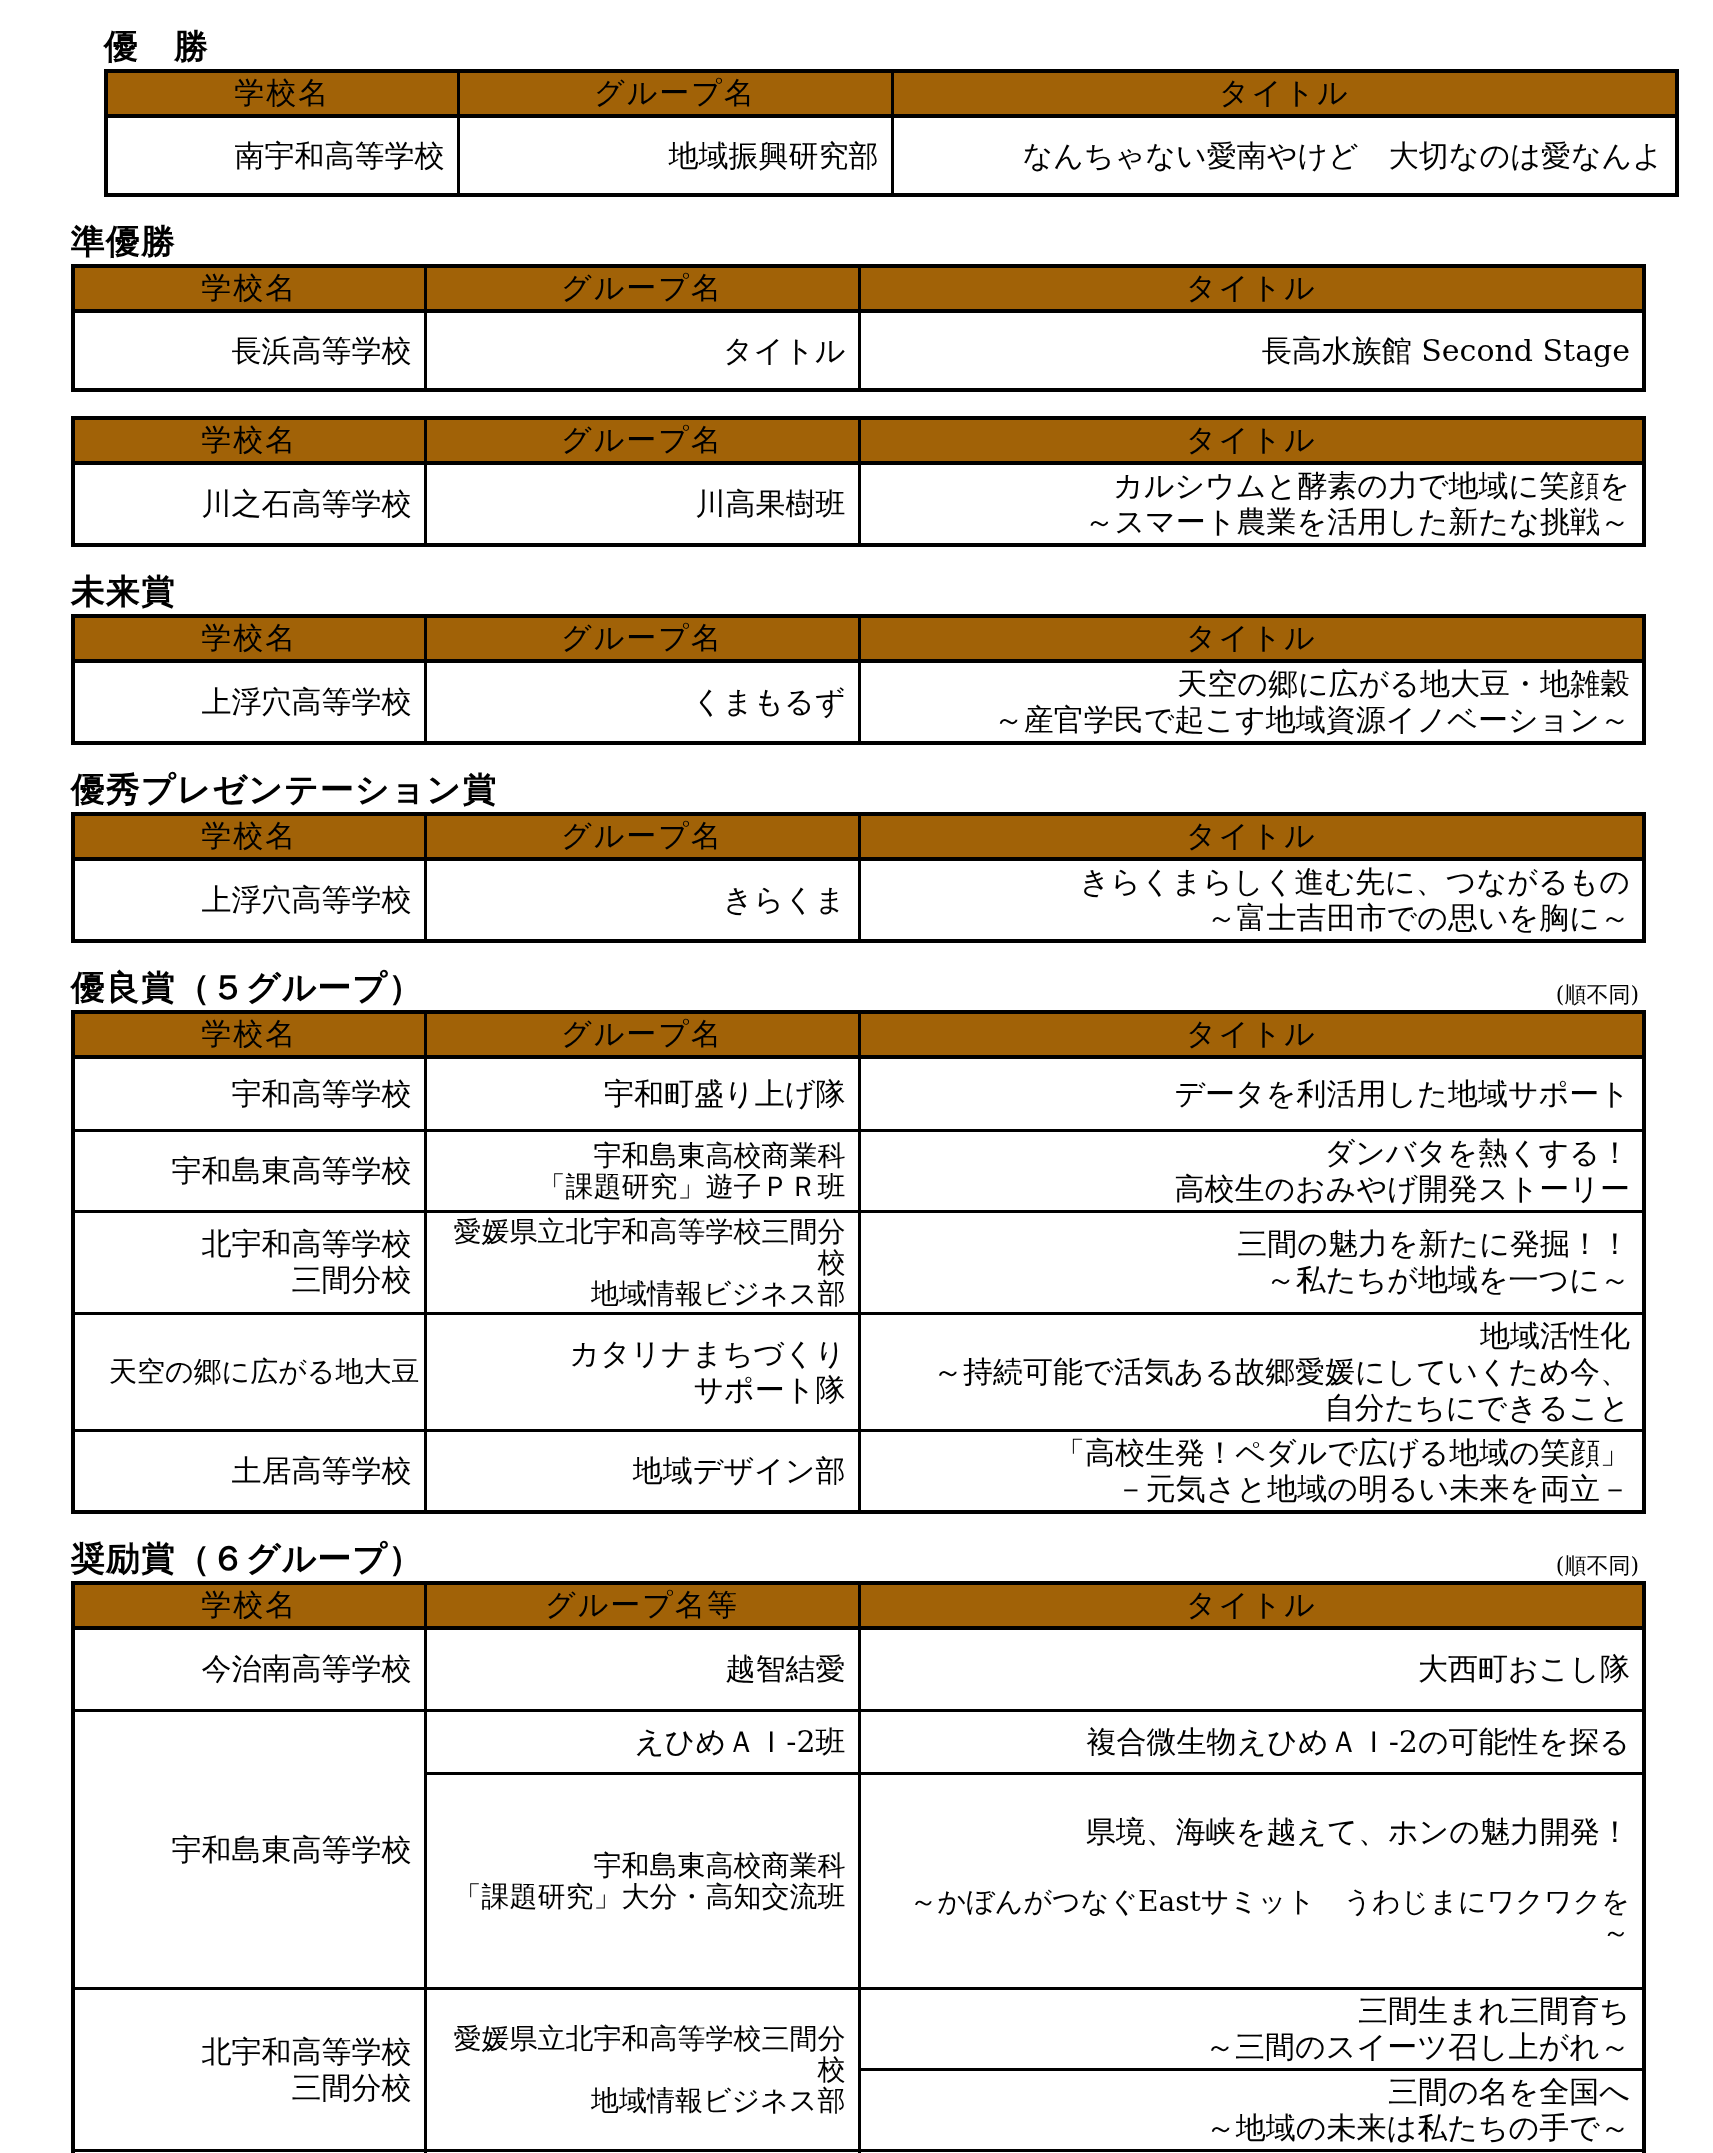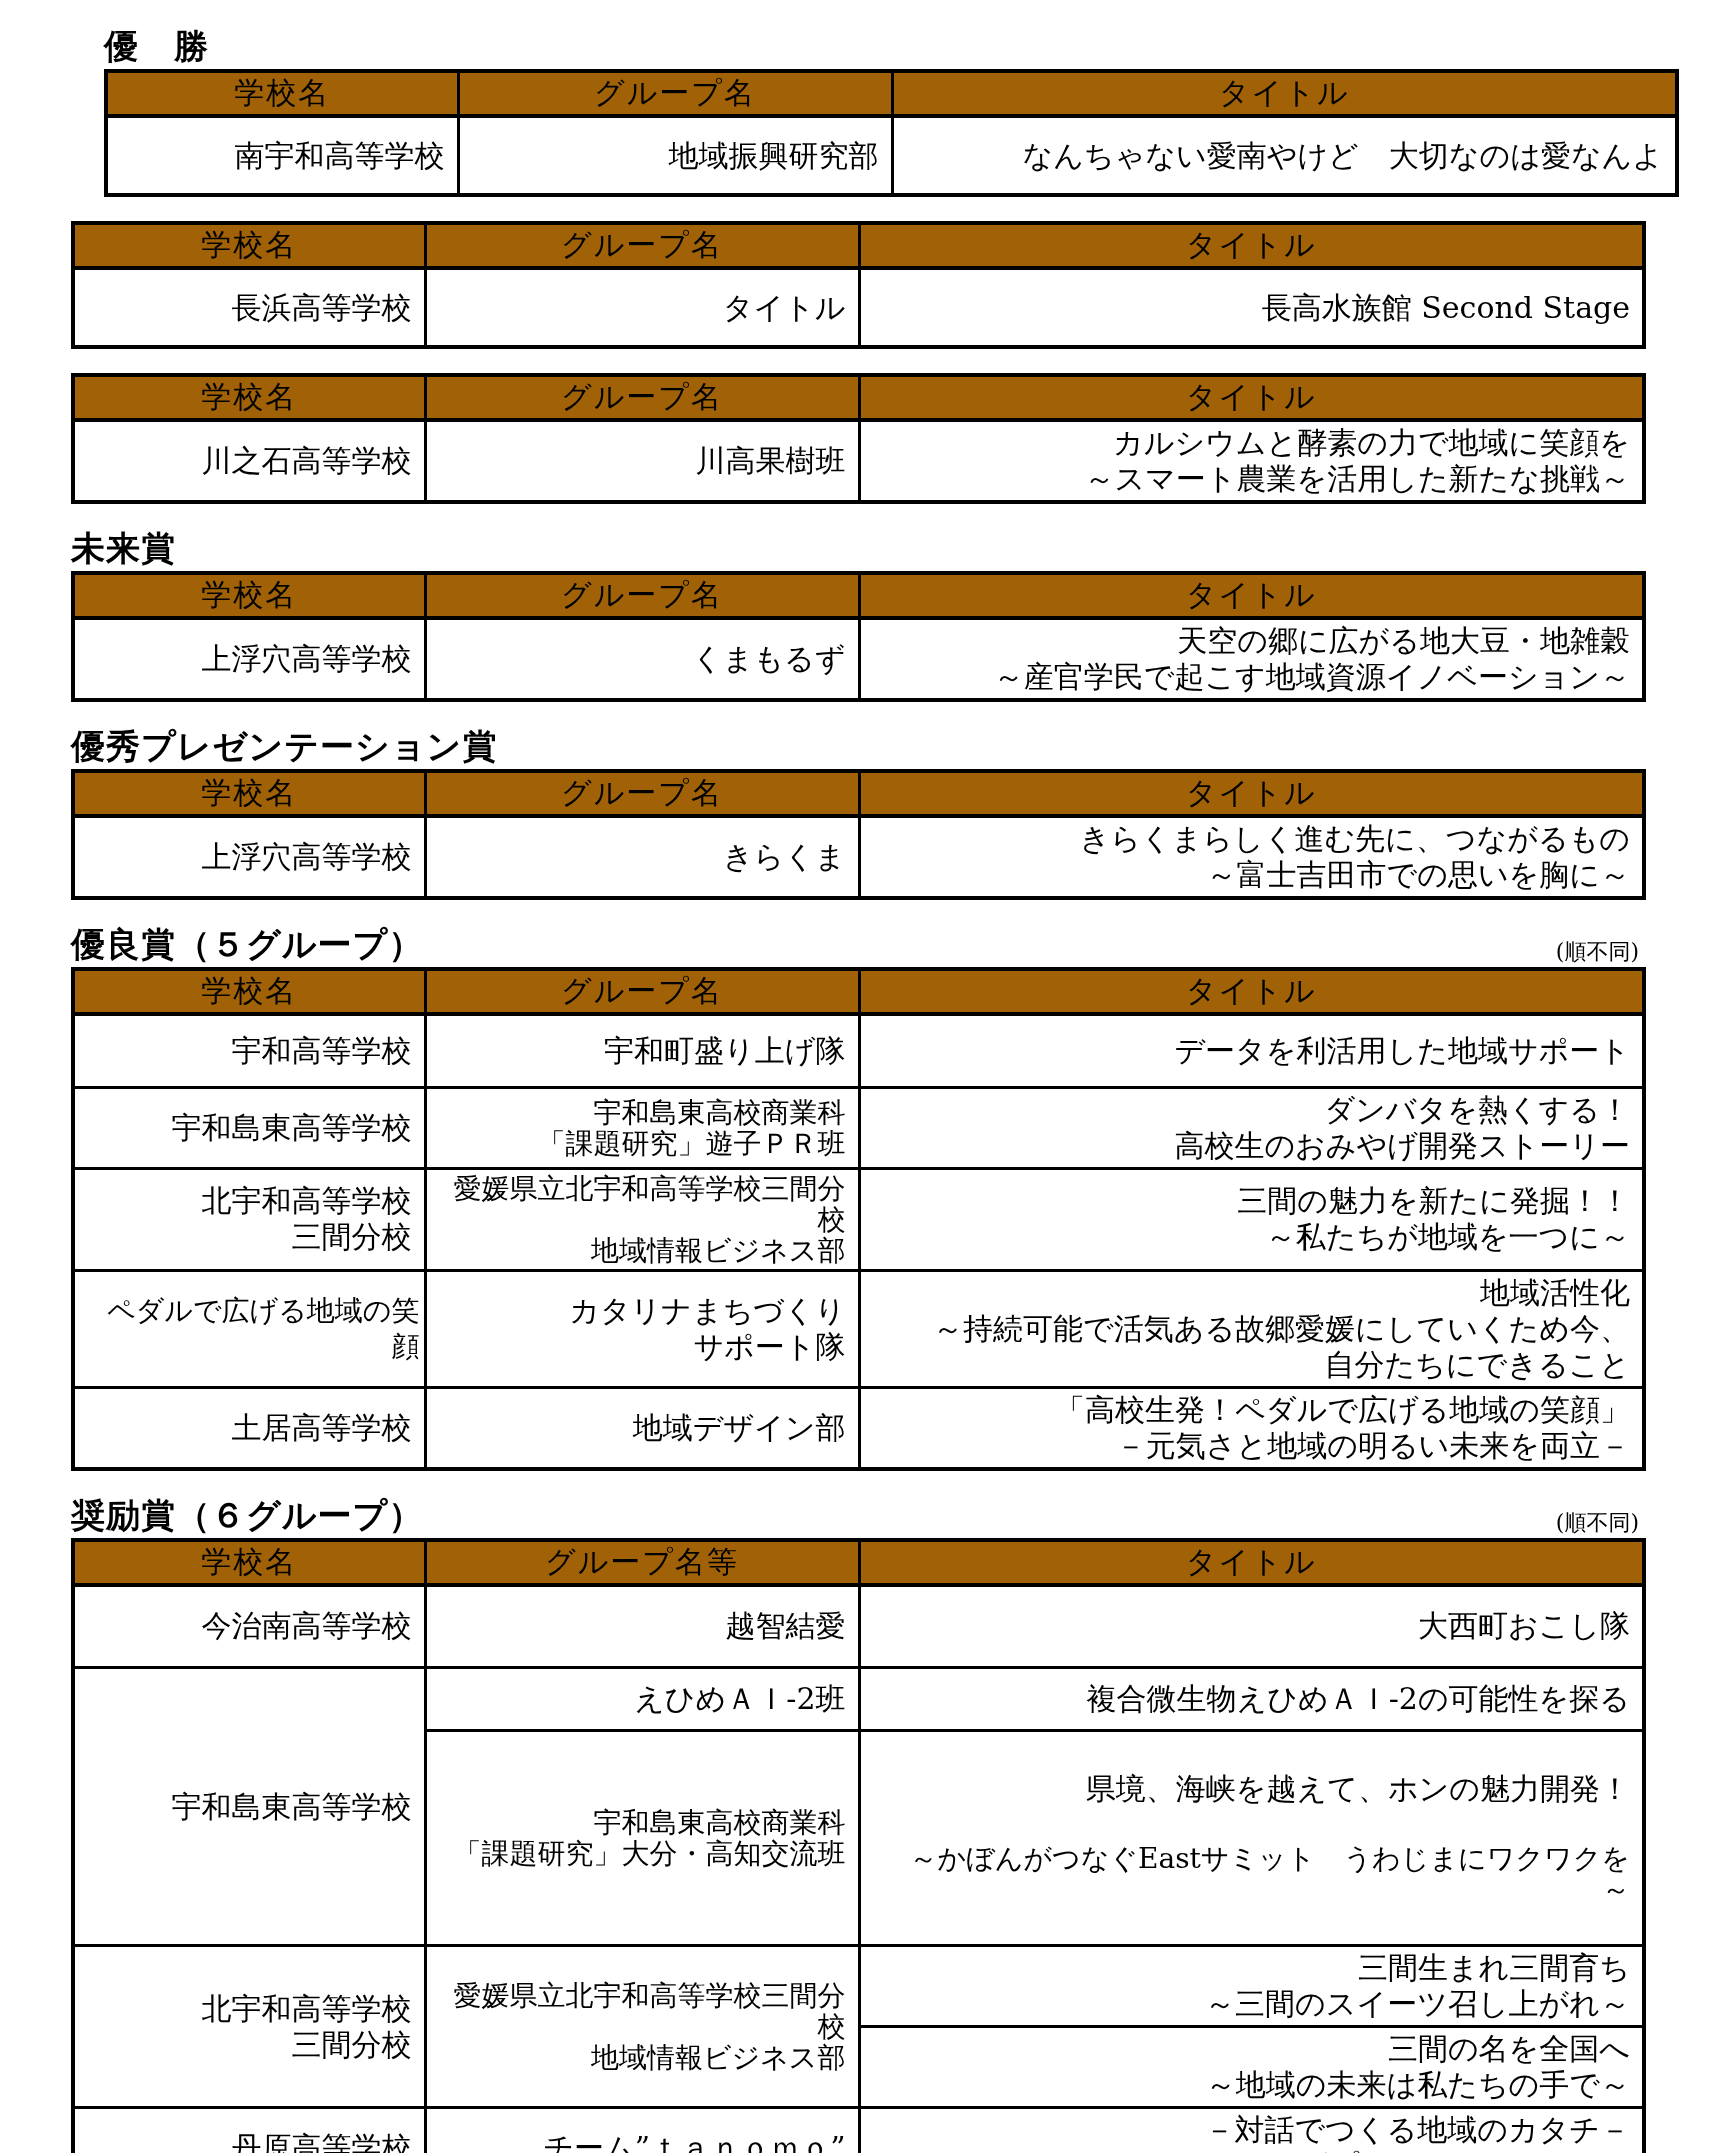--- a/index.html
+++ b/index.html
@@ -66,20 +66,23 @@
       <tr class="rh80">
         <td>南宇和高等学校</td>
         <td>地域振興研究部</td>
         <td>なんちゃない愛南やけど　大切なのは愛なんよ</td>
       </tr>
     </tbody>
   </table>
 </section>
 
 <section class="award">
+  <div class="heading-row">
+    <h2>準優勝</h2>
+  </div>
   <table>
     <colgroup>
         <col class="c1">
         <col class="c2">
         <col class="c3">
       </colgroup>
     <thead>
       <tr>
         <th>学校名</th>
         <th>グループ名</th>
@@ -210,21 +213,21 @@
       </tr>
       <tr class="rh78">
         <td>北宇和高等学校
 三間分校</td>
         <td class="small">愛媛県立北宇和高等学校三間分校
 地域情報ビジネス部</td>
         <td>三間の魅力を新たに発掘！！
 　～私たちが地域を一つに～</td>
       </tr>
       <tr class="rh108">
-        <td class="fit">ペダルで広げる地域の笑顔</td>
+        <td class="fit">天空の郷に広がる地大豆</td>
         <td>カタリナまちづくり
 サポート隊</td>
         <td>地域活性化
 　～持続可能で活気ある故郷愛媛にしていくため今、
 　　自分たちにできること</td>
       </tr>
       <tr class="rh80">
         <td>土居高等学校</td>
         <td>地域デザイン部</td>
         <td>「高校生発！ペダルで広げる地域の笑顔」

